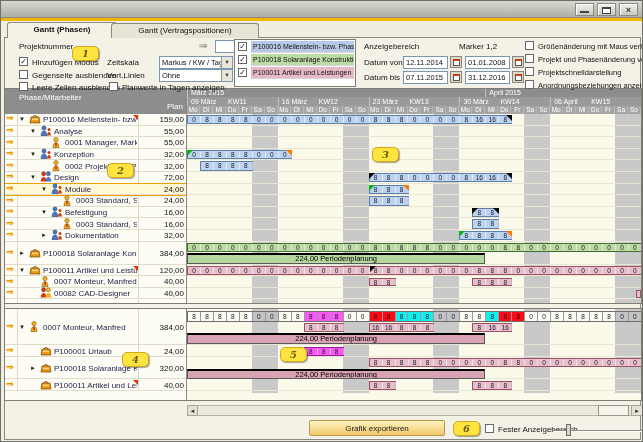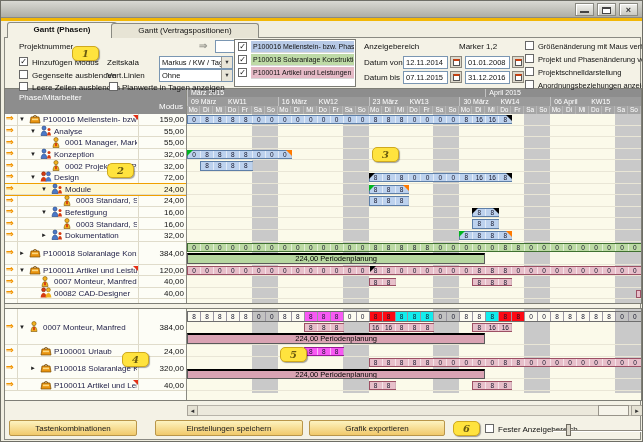--- a/index.html
+++ b/index.html
@@ -186,22 +186,20 @@
   <div id="rightcbs"></div>
 
   <div class="frame" style="left:3px;top:87px;width:638px;height:216px"></div>
   <div class="frame" style="left:3px;top:307px;width:638px;height:93px"></div>
 
   <div class="scrltrack" style="left:186px;top:404px;width:456px;height:11px"></div>
   <div class="scrl" style="left:186px;top:404px;width:11px;height:11px">◄</div>
   <div class="scrl" style="left:630px;top:404px;width:12px;height:11px">►</div>
   <div class="scrlthumb" style="left:597px;top:404px;width:31px;height:11px"></div>
 
-  <div class="btn" style="left:8px;top:419px;width:128px">Tastenkombinationen</div>
-  <div class="btn" style="left:154px;top:419px;width:148px">Einstellungen speichern</div>
   <div class="btn" style="left:308px;top:419px;width:136px">Grafik exportieren</div>
   <span class="cb" style="left:484px;top:423px"></span>
   <span class="lbl" style="left:497px;top:424px">Fester Anzeigebereich</span>
   <div class="groove" style="left:552px;top:429px;width:89px"></div>
   <div class="sliderthumb" style="left:565px;top:423px"></div>
 
 <span class="cb" style="left: 524px; top: 40px; position: absolute;"></span>
     <span class="lbl lbl7" style="left: 537px; top: 41px; position: absolute;">Größenänderung mit Maus verhindern</span>
     <span class="cb" style="left: 524px; top: 53px; position: absolute;"></span>
     <span class="lbl lbl7" style="left: 537px; top: 54px; position: absolute;">Projekt und Phasenänderung verhindern</span>
@@ -218,21 +216,21 @@
     <div class="stripe" style="left: 341.657px; top: 113px; width: 25.9429px; height: 189px; position: absolute;"></div>
     <div class="stripe" style="left: 341.657px; top: 308px; width: 25.9429px; height: 84px; position: absolute;"></div>
     <div class="stripe" style="left: 432.457px; top: 113px; width: 25.9429px; height: 189px; position: absolute;"></div>
     <div class="stripe" style="left: 432.457px; top: 308px; width: 25.9429px; height: 84px; position: absolute;"></div>
     <div class="stripe" style="left: 523.257px; top: 113px; width: 25.9429px; height: 189px; position: absolute;"></div>
     <div class="stripe" style="left: 523.257px; top: 308px; width: 25.9429px; height: 84px; position: absolute;"></div>
     <div class="stripe" style="left: 614.057px; top: 113px; width: 25.9429px; height: 189px; position: absolute;"></div>
     <div class="stripe" style="left: 614.057px; top: 308px; width: 25.9429px; height: 84px; position: absolute;"></div>
     <div class="hd hdl" style="left: 4px; top: 88px; width: 182px; height: 25px; position: absolute;">
       <span style="left: 14px; top: 4px; font-size: 8px; position: absolute;">Phase/Mitarbeiter</span>
-      <span style="left: 136px; top: 13px; width: 42px; font-size: 8px; text-align: right; position: absolute;">Modus</span>
+      <span style="left: 136px; top: 13px; width: 42px; font-size: 8px; text-align: right; position: absolute;">Plan</span>
     </div>
     <div class="hd hm" style="left: 186px; top: 88px; width: 298.343px; height: 8px; position: absolute;">März 2015</div>
     <div class="hd hm" style="left: 484.343px; top: 88px; width: 155.657px; height: 8px; position: absolute;">April 2015</div>
     <div class="hd hw" style="left: 186px; top: 96px; width: 90.8px; height: 9px; position: absolute;">
       <span style="left: 3px; top: 0px; position: absolute;">09 März</span>
       <span class="kw" style="position: absolute;">KW11</span>
     </div>
     <div class="hd hw" style="left: 276.8px; top: 96px; width: 90.8px; height: 9px; position: absolute;">
       <span style="left: 3px; top: 0px; position: absolute;">16 März</span>
       <span class="kw" style="position: absolute;">KW12</span>

